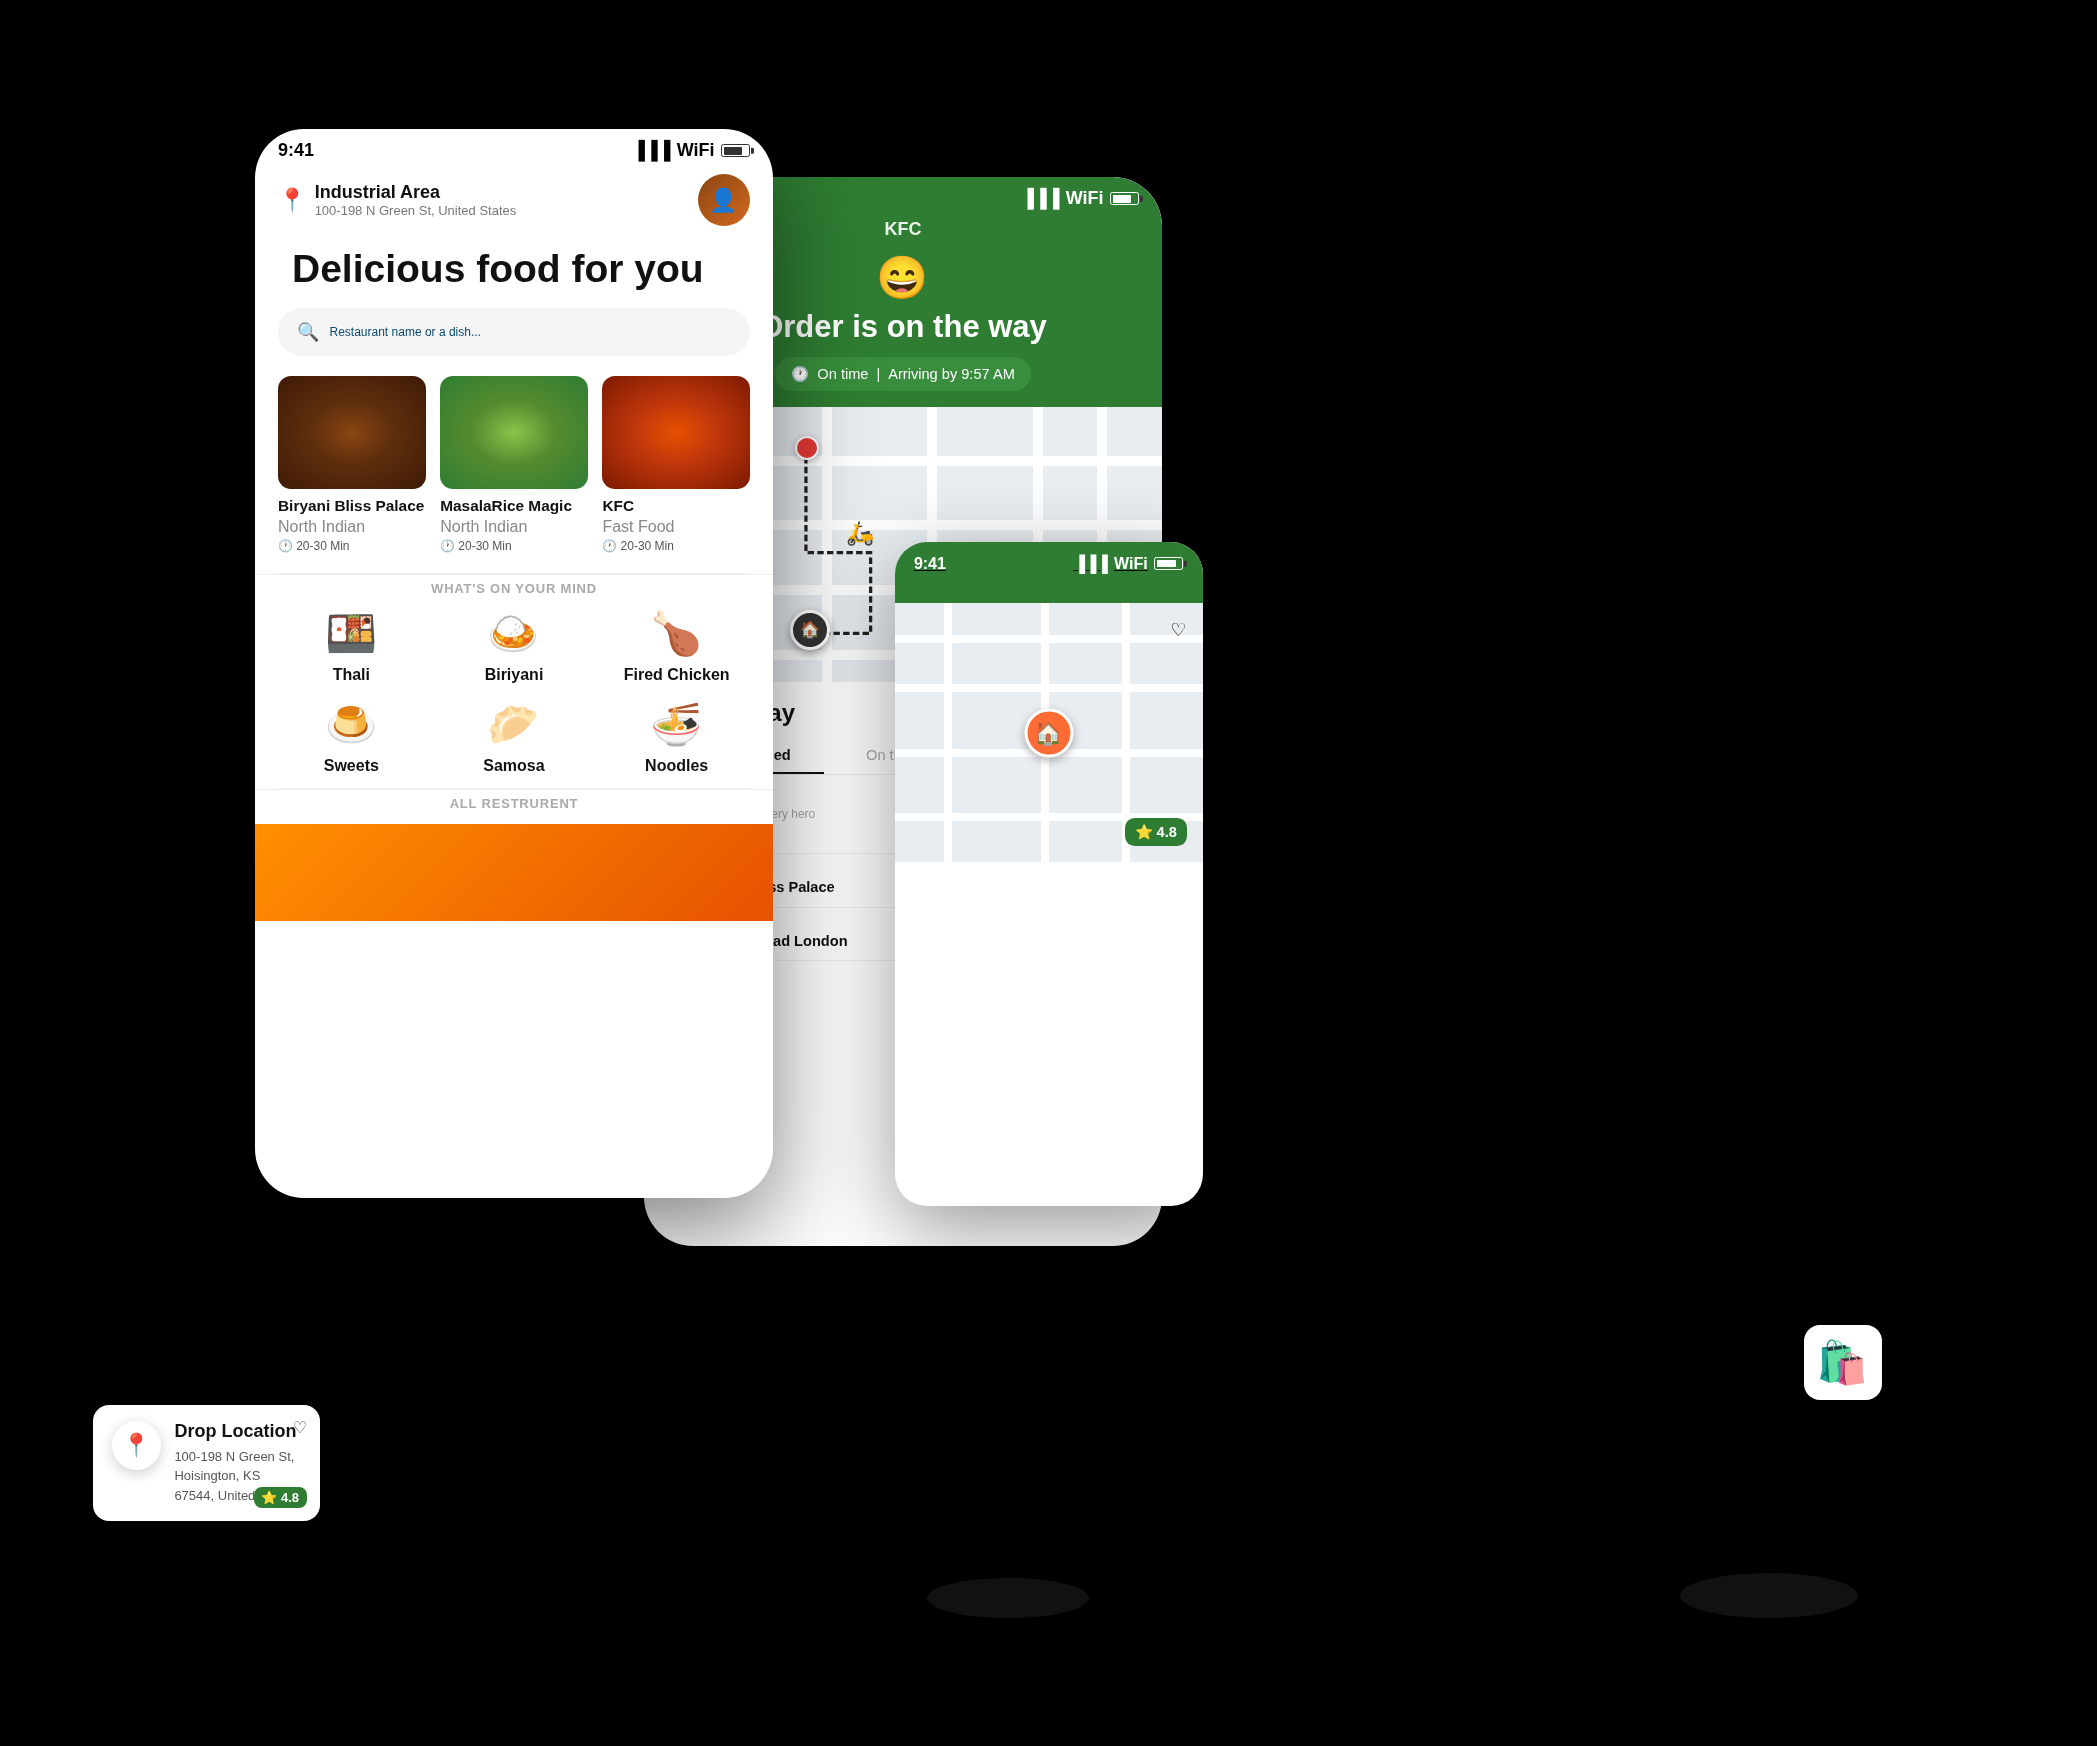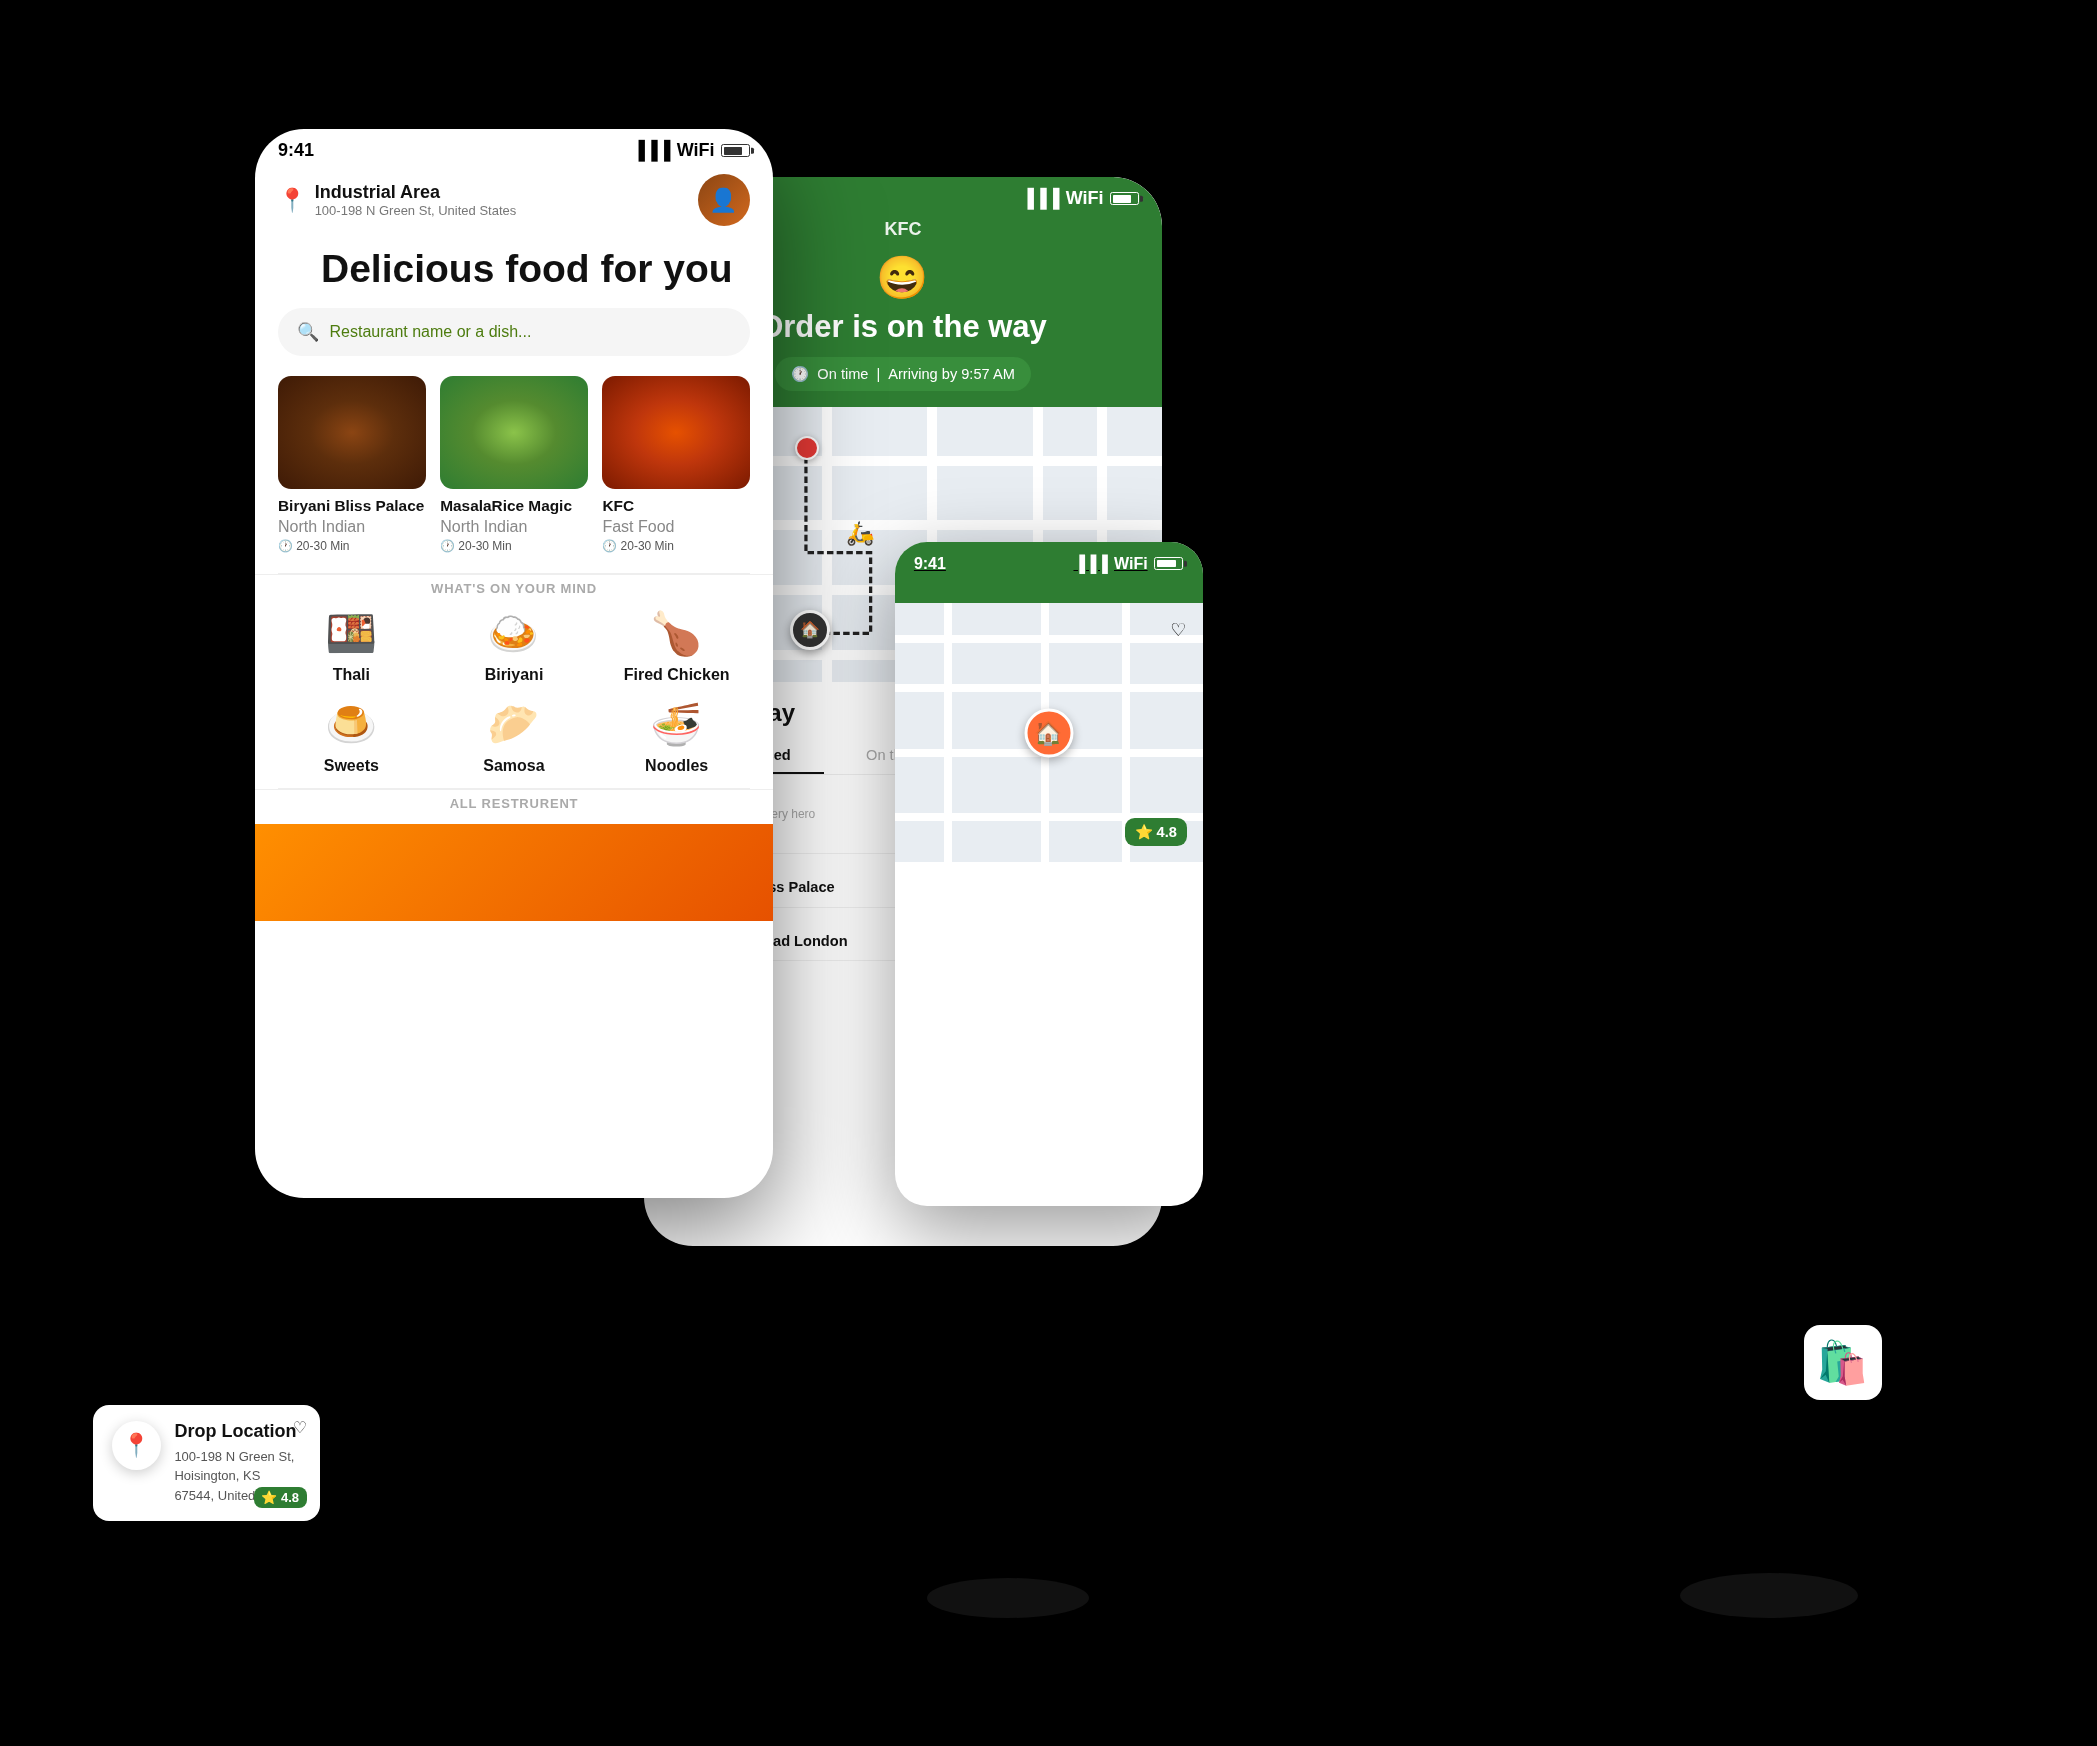--- a/index.html
+++ b/index.html
@@ -199,22 +199,21 @@
       border-radius: 50%;
       background: linear-gradient(135deg, #8B4513, #D2691E);
       overflow: hidden;
       display: flex;
       align-items: center;
       justify-content: center;
       font-size: 23px;
     }
 
     .p1-headline {
-      padding: 8px 23px 16px;
-      margin-left: 43px;
+      padding: 8px 37px 16px;
     }
     .p1-headline h1 {
       font-size: 39px;
       font-weight: 800;
       color: #111;
       line-height: 1.15;
     }
 
     .search-bar {
       margin: 0 23px 19.4px;
@@ -223,22 +222,22 @@
       padding: 13px 19.4px;
       display: flex;
       align-items: center;
       gap: 9.7px;
     }
     .search-icon-circle {
       color: #E91E63;
       font-size: 18px;
     }
     .search-text {
-      font-size: 16px;
-      color: #4d7c0f;
+      font-size: 12px;
+      color: #0c4a6e;
       text-align: center;
     }
 
     .section-label {
       text-align: center;
       font-size: 13px;
       font-weight: 700;
       color: #aaa;
       letter-spacing: 0.8px;
       padding: 6.5px 0 13px;

